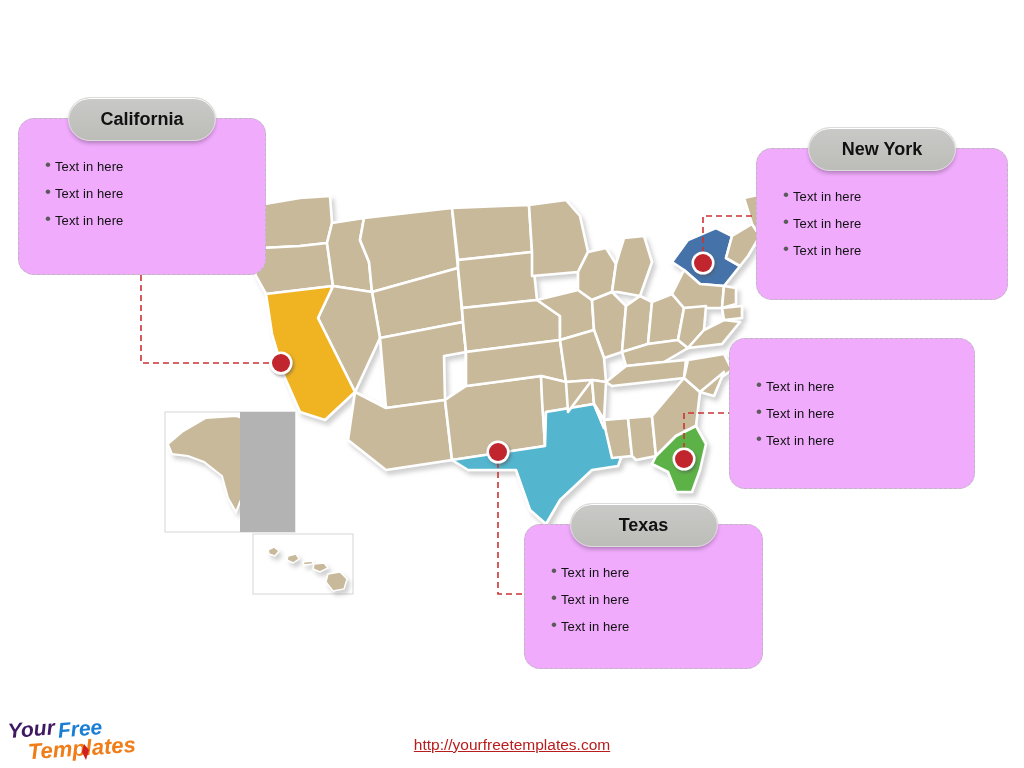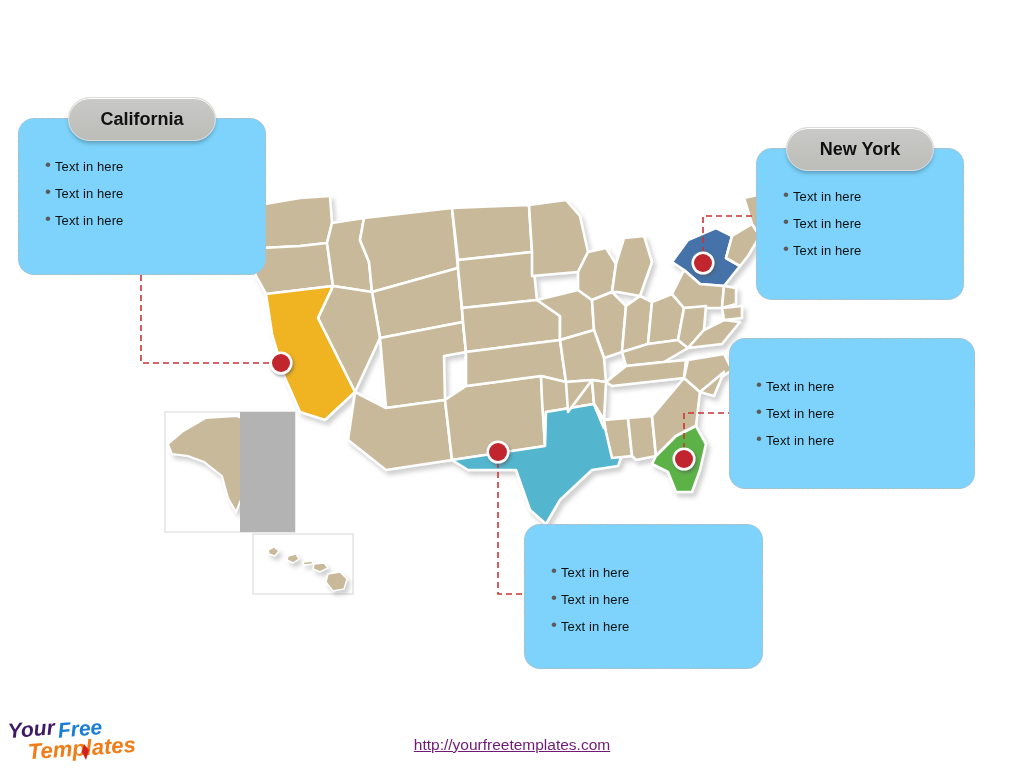--- a/index.html
+++ b/index.html
@@ -30,21 +30,21 @@
     left: 0; top: 0;
     width: 1024px;
     height: 768px;
   }
   #map-svg { display: block; }
 
   
   .callout {
     position: absolute;
     box-sizing: border-box;
-    background: #7dd3fc;
+    background: #f0abfc;
     border: 1px dashed #b9b9b9;
     border-radius: 16px;
   }
   .callout-title {
     position: absolute;
     top: -22px;
     left: 50%;
     transform: translateX(-50%);
     box-sizing: border-box;
     min-width: 148px;
@@ -82,39 +82,39 @@
     transform: translateY(-1px);
   }
   .bullet-text {
     color: #111111;
     font-size: 13px;
     letter-spacing: 0.1px;
   }
 
   
   #callout-california { left: 18px;  top: 118px; width: 248px; height: 157px; }
-  #callout-newyork    { left: 756px; top: 148px; width: 208px; height: 152px; }
+  #callout-newyork    { left: 756px; top: 148px; width: 252px; height: 152px; }
   #callout-florida    { left: 729px; top: 338px; width: 246px; height: 151px; }
   #callout-texas      { left: 524px; top: 524px; width: 239px; height: 145px; }
 
   
   #logo {
     position: absolute;
     left: 6px;
     top: 714px;
     width: 148px;
     height: 50px;
   }
   #site-url {
     position: absolute;
     left: 0;
     top: 736px;
     width: 1024px;
     text-align: center;
-    color: #701a75;
+    color: #b91c1c;
     font-size: 15.5px;
     text-decoration: underline;
     font-family: "Liberation Sans", sans-serif;
   }
 </style>
 </head>
 <body>
 
 <div id="stage">
 
@@ -275,20 +275,21 @@
         <span class="bullet-text">Text in here</span>
       </div>
       <div class="bullet-row">
         <span class="bullet-dot">•</span>
         <span class="bullet-text">Text in here</span>
       </div>
     </div>
   </div>
 
   <div class="callout" id="callout-texas">
+    <div class="callout-title">Texas</div>
     <div class="callout-body">
       <div class="bullet-row">
         <span class="bullet-dot">•</span>
         <span class="bullet-text">Text in here</span>
       </div>
       <div class="bullet-row">
         <span class="bullet-dot">•</span>
         <span class="bullet-text">Text in here</span>
       </div>
       <div class="bullet-row">

